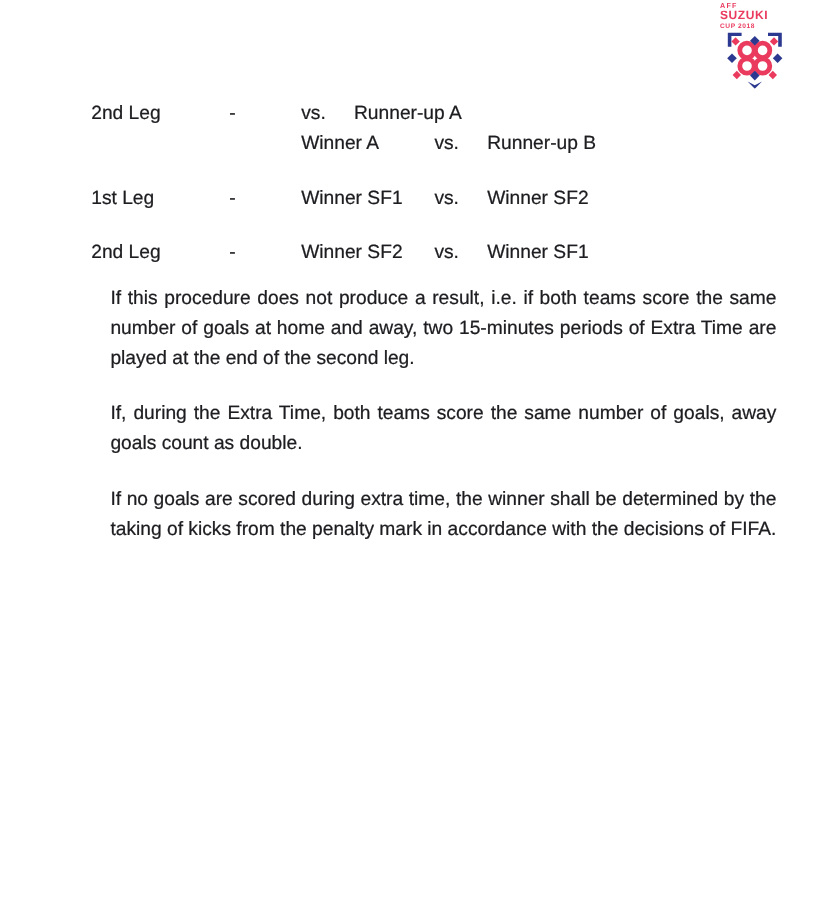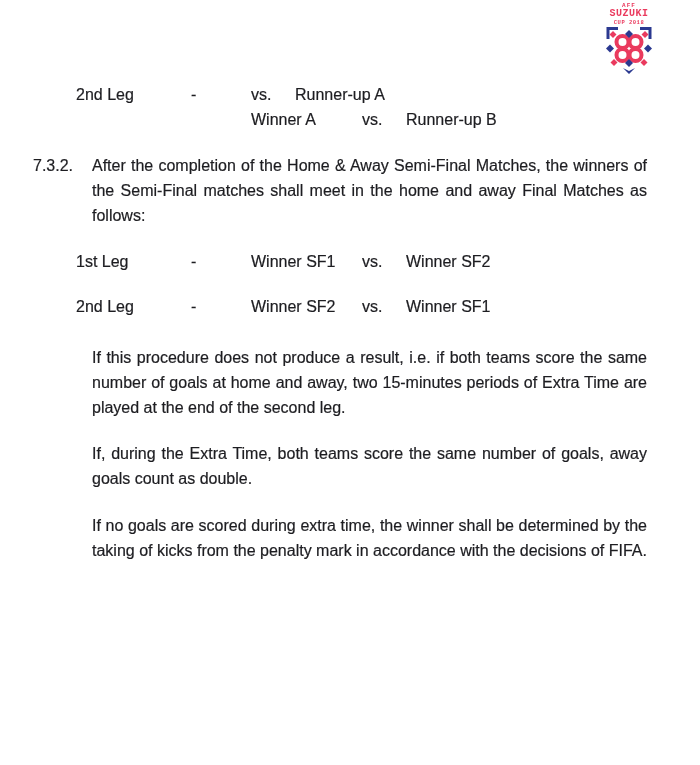--- a/index.html
+++ b/index.html
@@ -9,21 +9,21 @@
     font-family: "Liberation Sans", sans-serif;
     color: #1d1d21;
     -webkit-text-stroke: 0.2px #1d1d21;
     position: relative;
     overflow: hidden;
   }
 
   
   .logo {
     position: absolute; top: 3px; right: 42px;
-    width: 58px; text-align: center; font-family: Liberation Mono, monospace;
+    width: 58px; 
     -webkit-text-stroke: 0;
   }
   .logo .l1 { font-size: 6px;  font-weight: 700; letter-spacing: 1px; line-height: 6px; }
   .logo .l2 { font-size: 10px; font-weight: 700; letter-spacing: 0.5px; line-height: 10px; }
   .logo .l3 { font-size: 5.5px; font-weight: 700; letter-spacing: 0.5px; line-height: 7px; }
   .logo svg { display: block; margin: 1px auto 0; }
 
   
   .content {
     position: absolute; left: 33px; top: 82px; width: 614px;
@@ -42,21 +42,21 @@
   .leg-row .c-team1 { flex: 0 0 111px; }
   .leg-row .c-vs    { flex: 0 0 44px;  }
   .leg-row .c-team2 { flex: 1; }
 
   .para { margin: 0 0 0 59px; width: 555px; text-align: justify; }
 
   .mt21 { margin-top: 21px; }
   .mt20 { margin-top: 20px; }
   .mt26 { margin-top: 26px; }
   .mt17 { margin-top: 17px; }
-  .mt19 { margin-top: 26px; }
+  .mt19 { margin-top: 13px; }
   .mt22 { margin-top: 22px; }
 
   b.caps { font-weight: 700; }
 </style>
 </head>
 <body>
 
 <div class="logo">
   <div class="l1" style="color:#ea3a5e">AFF</div>
   <div class="l2" style="color:#ea3a5e">SUZUKI</div>
@@ -103,24 +103,20 @@
     </div>
     <div class="leg-row">
       <span class="c-label"></span>
       <span class="c-dash"></span>
       <span class="c-team1">Winner A</span>
       <span class="c-vs">vs.</span>
       <span class="c-team2">Runner-up B</span>
     </div>
   </div>
 
-  <div class="section mt21">
-    <span class="sec-num">7.3.2.</span>
-    <span class="sec-body">After the completion of the Home &amp; Away Semi-Final Matches, the winners of the Semi-Final matches shall meet in the home and away Final Matches as follows:</span>
-  </div>
 
   <div class="leg-table mt21">
     <div class="leg-row">
       <span class="c-label">1st Leg</span>
       <span class="c-dash">-</span>
       <span class="c-team1">Winner SF1</span>
       <span class="c-vs">vs.</span>
       <span class="c-team2">Winner SF2</span>
     </div>
     <div class="leg-row mt20">

